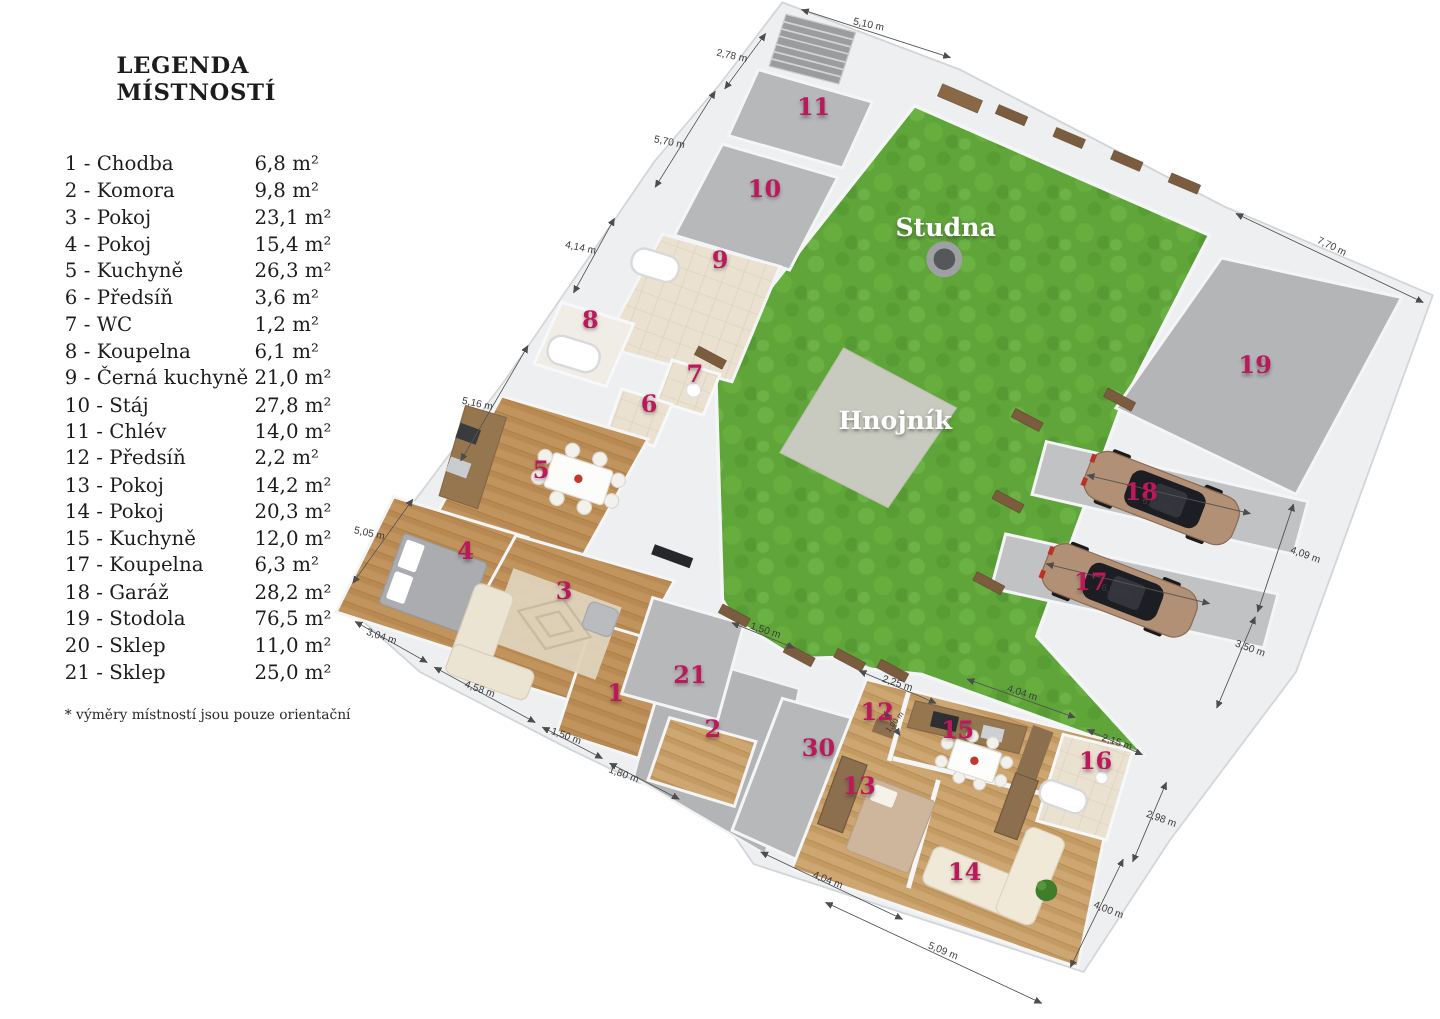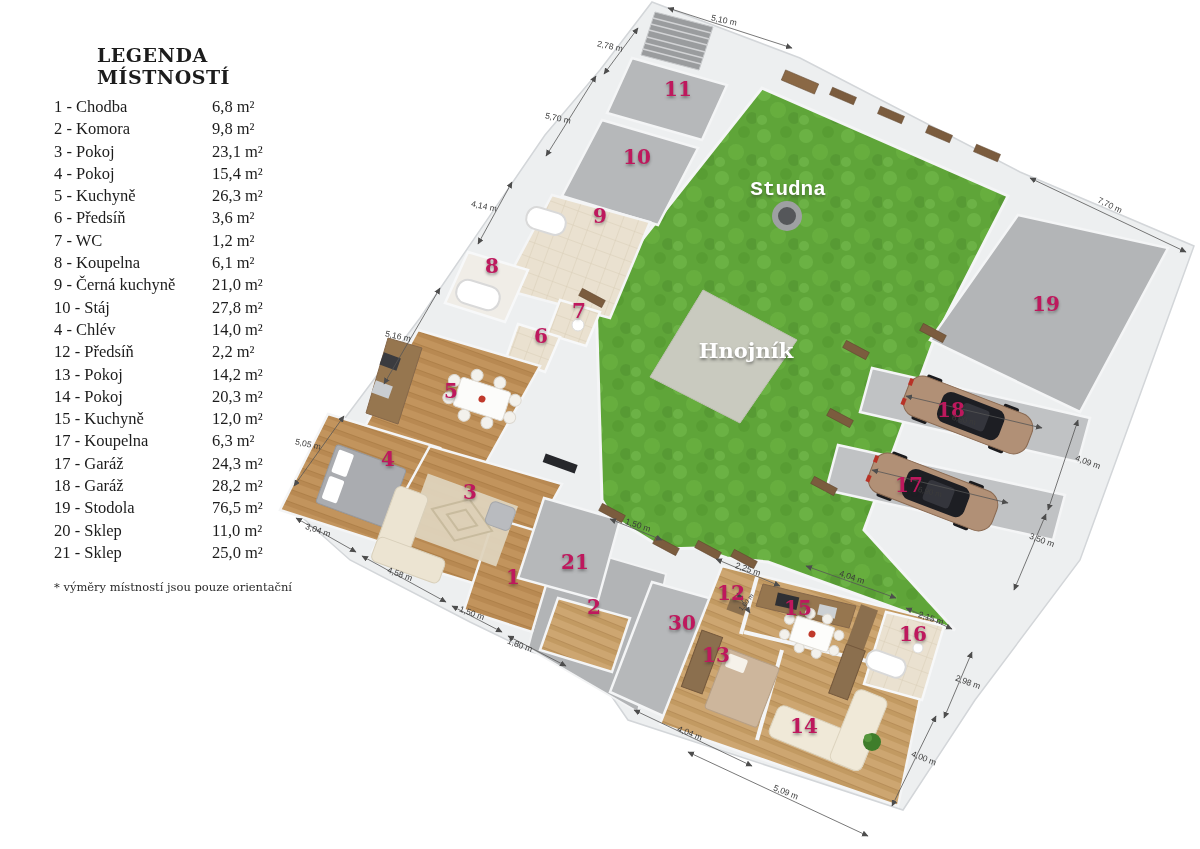--- a/index.html
+++ b/index.html
@@ -2,21 +2,21 @@
 <html><head>
 <meta charset="utf-8">
 <style>
   html,body{margin:0;padding:0;background:#ffffff;}
   #stage{position:relative;width:1200px;height:849px;overflow:hidden;background:#ffffff;
          font-family:"DejaVu Serif",serif;}
   #plan-svg{position:absolute;left:0;top:0;}
   
   #legend{position:absolute;left:54px;top:44px;width:250px;color:#1c1c1c;}
   #legend-title{font-size:19px;letter-spacing:.5px;font-weight:600;margin-left:43px;}
-  #legend-list{margin-top:8px;font-family:Liberation Serif, serif;}
+  #legend-list{margin-top:38px;}
   .legend-row{display:flex;width:234px;font-size:16.5px;line-height:22.3px;}
   .legend-name{width:158px;white-space:nowrap;}
   .legend-area{flex:1;white-space:nowrap;}
   #legend-footnote{margin-top:16px;font-size:11.5px;color:#2a2a2a;}
   
   #label-layer{position:absolute;left:0;top:0;width:1200px;height:849px;pointer-events:none;}
   .room-num{position:absolute;transform:translate(-50%,-50%);
             font-family:"DejaVu Serif",serif;font-weight:bold;font-size:20px;color:#be185d;
             text-shadow:0 2px 3px rgba(40,40,40,.45);white-space:nowrap;}
   .site-label{position:absolute;transform:translate(-50%,-50%);
@@ -279,21 +279,21 @@
         </div>
         <div class="legend-row">
           <span class="legend-name">9 - Černá kuchyně</span>
           <span class="legend-area">21,0 m²</span>
         </div>
         <div class="legend-row">
           <span class="legend-name">10 - Stáj</span>
           <span class="legend-area">27,8 m²</span>
         </div>
         <div class="legend-row">
-          <span class="legend-name">4 - Chlév</span>
+          <span class="legend-name">11 - Chlév</span>
           <span class="legend-area">14,0 m²</span>
         </div>
         <div class="legend-row">
           <span class="legend-name">12 - Předsíň</span>
           <span class="legend-area">2,2 m²</span>
         </div>
         <div class="legend-row">
           <span class="legend-name">13 - Pokoj</span>
           <span class="legend-area">14,2 m²</span>
         </div>
@@ -301,24 +301,20 @@
           <span class="legend-name">14 - Pokoj</span>
           <span class="legend-area">20,3 m²</span>
         </div>
         <div class="legend-row">
           <span class="legend-name">15 - Kuchyně</span>
           <span class="legend-area">12,0 m²</span>
         </div>
         <div class="legend-row">
           <span class="legend-name">17 - Koupelna</span>
           <span class="legend-area">6,3 m²</span>
-        </div>
-        <div class="legend-row">
-          <span class="legend-name">17 - Garáž</span>
-          <span class="legend-area">24,3 m²</span>
         </div>
         <div class="legend-row">
           <span class="legend-name">18 - Garáž</span>
           <span class="legend-area">28,2 m²</span>
         </div>
         <div class="legend-row">
           <span class="legend-name">19 - Stodola</span>
           <span class="legend-area">76,5 m²</span>
         </div>
         <div class="legend-row">
@@ -327,21 +323,21 @@
         </div>
         <div class="legend-row">
           <span class="legend-name">21 - Sklep</span>
           <span class="legend-area">25,0 m²</span>
         </div>
       </div>
     <div id="legend-footnote">*  výměry místností jsou pouze orientační</div>
   </div>
 
   <div id="label-layer">
-    <div class="site-label" style="left:788px;top:189px;font-family:Liberation Mono, monospace;">Studna</div>
+    <div class="site-label" style="left:788px;top:189px;">Studna</div>
     <div class="site-label" style="left:718px;top:350px;margin-left:28px;">Hnojník</div>
   <div class="room-num" style="left: 513px; top: 577px;">1</div>
       <div class="room-num" style="left: 594px; top: 607px;">2</div>
       <div class="room-num" style="left: 470px; top: 492px;">3</div>
       <div class="room-num" style="left: 388px; top: 459px;">4</div>
       <div class="room-num" style="left: 451px; top: 391px;">5</div>
       <div class="room-num" style="left: 541px; top: 336px;">6</div>
       <div class="room-num" style="left: 579px; top: 311px;">7</div>
       <div class="room-num" style="left: 492px; top: 266px;">8</div>
       <div class="room-num" style="left: 600px; top: 216px;">9</div>

